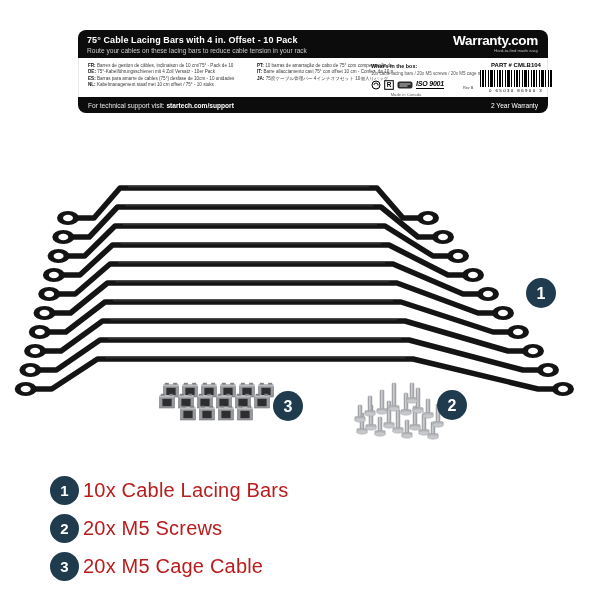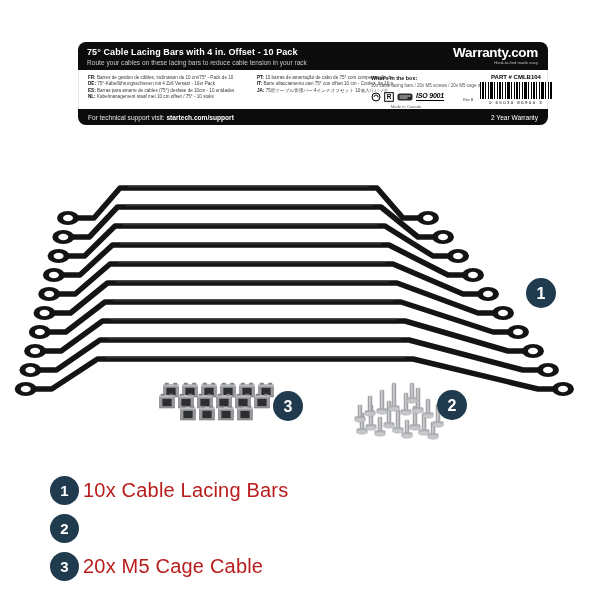--- a/index.html
+++ b/index.html
@@ -1,21 +1,21 @@
 <!DOCTYPE html>
 <html><head>
 <meta charset="utf-8">
 <style>
   * { margin:0; padding:0; box-sizing:border-box; }
   html,body { width:600px; height:600px; background:#ffffff; overflow:hidden;
     font-family:"Liberation Sans", sans-serif; }
   .page { position:relative; width:600px; height:600px; background:#fff; }
 
   
-  .card { position:absolute; left:66px; top:42px; width:482px;padding-left:12px; }
+  .card { position:absolute; left:66px; top:30px; width:482px;padding-left:12px; }
   .bar-top { position:relative; height:28px; background:#0c0c0c; border-radius:8px 8px 0 0;
     display:flex; align-items:center; justify-content:space-between; padding:0 10px 0 9px; }
   .title { color:#ffffff; font-size:9px; font-weight:bold; letter-spacing:.1px; }
   .subtitle { color:#c9c9c9; font-size:6.6px; margin-top:2px; font-weight:normal; }
   .brand { text-align:right; line-height:1; }
   .brand-name { color:#fff; font-size:13.5px; font-weight:bold; letter-spacing:-.3px; }
   .brand-tag { color:#bdbdbd; font-size:4.2px; margin-top:1.5px; }
 
   .mid { position:relative; height:39px; background:#ffffff; border-left:1px solid #e8e8e8;
     border-right:1px solid #e8e8e8; }
@@ -456,20 +456,21 @@
       </g>
     </svg>
 
   <div class="legend" id="legend">
       <div class="legend-row">
         <div class="lg-circle">1</div>
         <div class="lg-label">10x Cable Lacing Bars</div>
       </div>
       <div class="legend-row">
         <div class="lg-circle">2</div>
+        <div class="lg-label">20x M5 Screws</div>
       </div>
       <div class="legend-row">
         <div class="lg-circle">3</div>
         <div class="lg-label">20x M5 Cage Cable</div>
       </div>
     </div>
 
 </div>
 
 </body></html>

